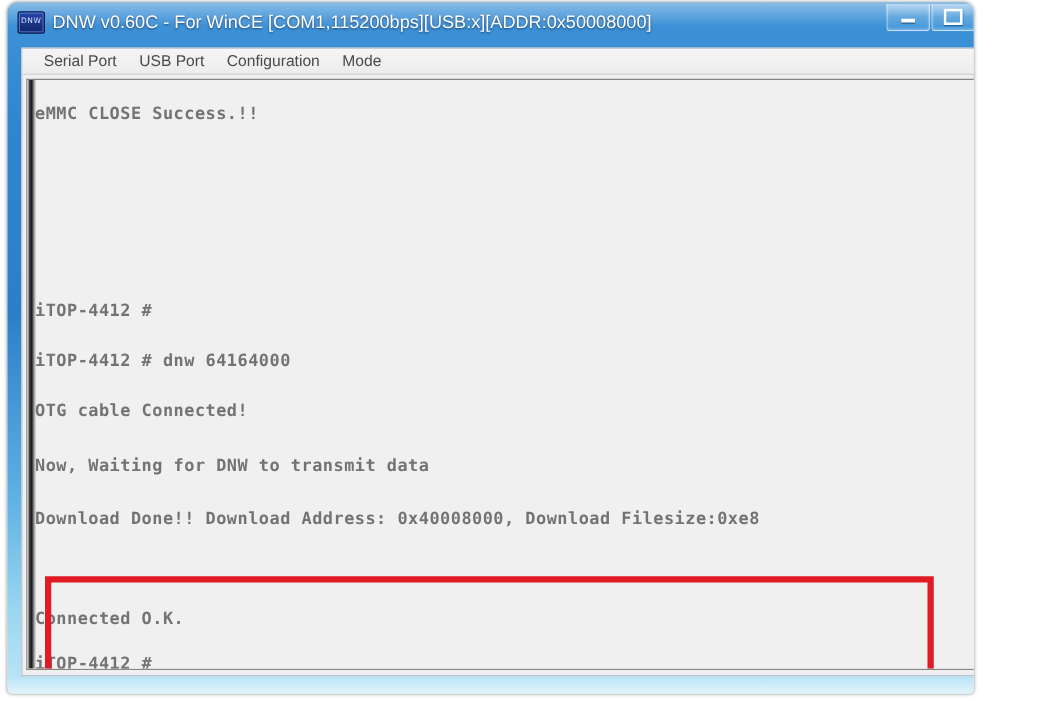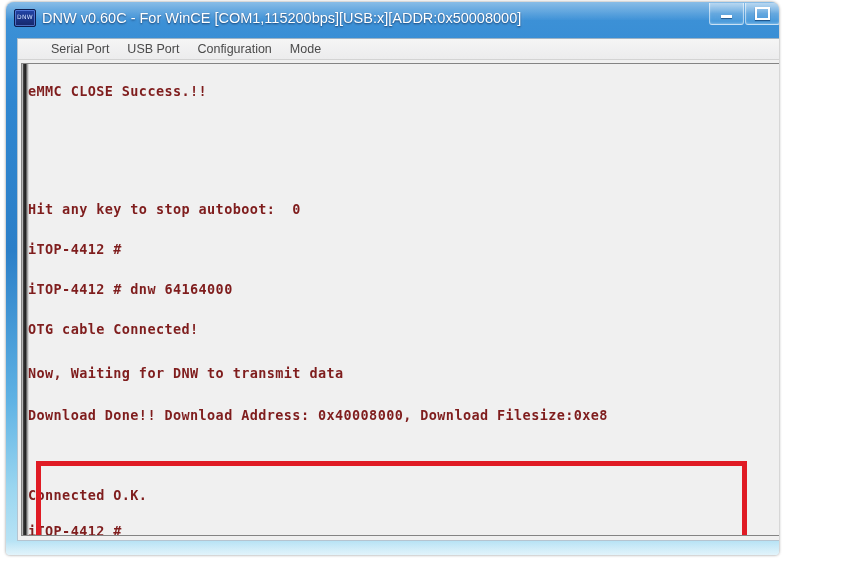--- a/index.html
+++ b/index.html
@@ -150,21 +150,21 @@
   
   #menubar {
     position: absolute;
     left: 0; top: 0;
     width: 100%;
     height: 21px;
     background: linear-gradient(180deg,#f5f5f5,#ececed);
     border-bottom: 1px solid #d3d3d3;
     display: flex;
     align-items: center;
-    padding-left: 24px;
+    padding-left: 8px;
     box-sizing: border-box;
   }
   .menu-item {
     font-size: 12.5px;
     color: #4a4a4a;
     padding: 2px 9px 3px 9px;
     white-space: nowrap;
     cursor: default;
   }
 
@@ -190,21 +190,21 @@
     overflow: hidden;
   }
   .line {
     position: absolute;
     left: 6px;
     height: 18px;
     line-height: 18px;
     font-family: "DejaVu Sans Mono", monospace;
     font-size: 13.5px;
     font-weight: bold;
-    color: #7f1d1d;
+    color: #737373;
     white-space: pre;
     letter-spacing: 0.4px;
   }
 
   
   #red-box {
     position: absolute;
     left: 14px;
     top: 397px;
     width: 711px;
@@ -325,21 +325,20 @@
         <div class="menu-item">Serial Port</div>
         <div class="menu-item">USB Port</div>
         <div class="menu-item">Configuration</div>
         <div class="menu-item">Mode</div>
       </div>
 
       <div id="term-wrap">
         <div id="term">
 
           <div class="line" style="top:18px">eMMC CLOSE Success.!!</div>
-          <div class="line" style="top:136px">Hit any key to stop autoboot:  0</div>
           <div class="line" style="top:176px">iTOP-4412 #</div>
           <div class="line" style="top:216px">iTOP-4412 # dnw 64164000</div>
           <div class="line" style="top:256px">OTG cable Connected!</div>
           <div class="line" style="top:300px">Now, Waiting for DNW to transmit data</div>
           <div class="line" style="top:342px">Download Done!! Download Address: 0x40008000, Download Filesize:0xe8</div>
           <div class="line" style="top:422px">Connected O.K.</div>
           <div class="line" style="top:458px">iTOP-4412 #</div>
 
           <div id="red-box"></div>
           <div id="left-artifact"></div>

